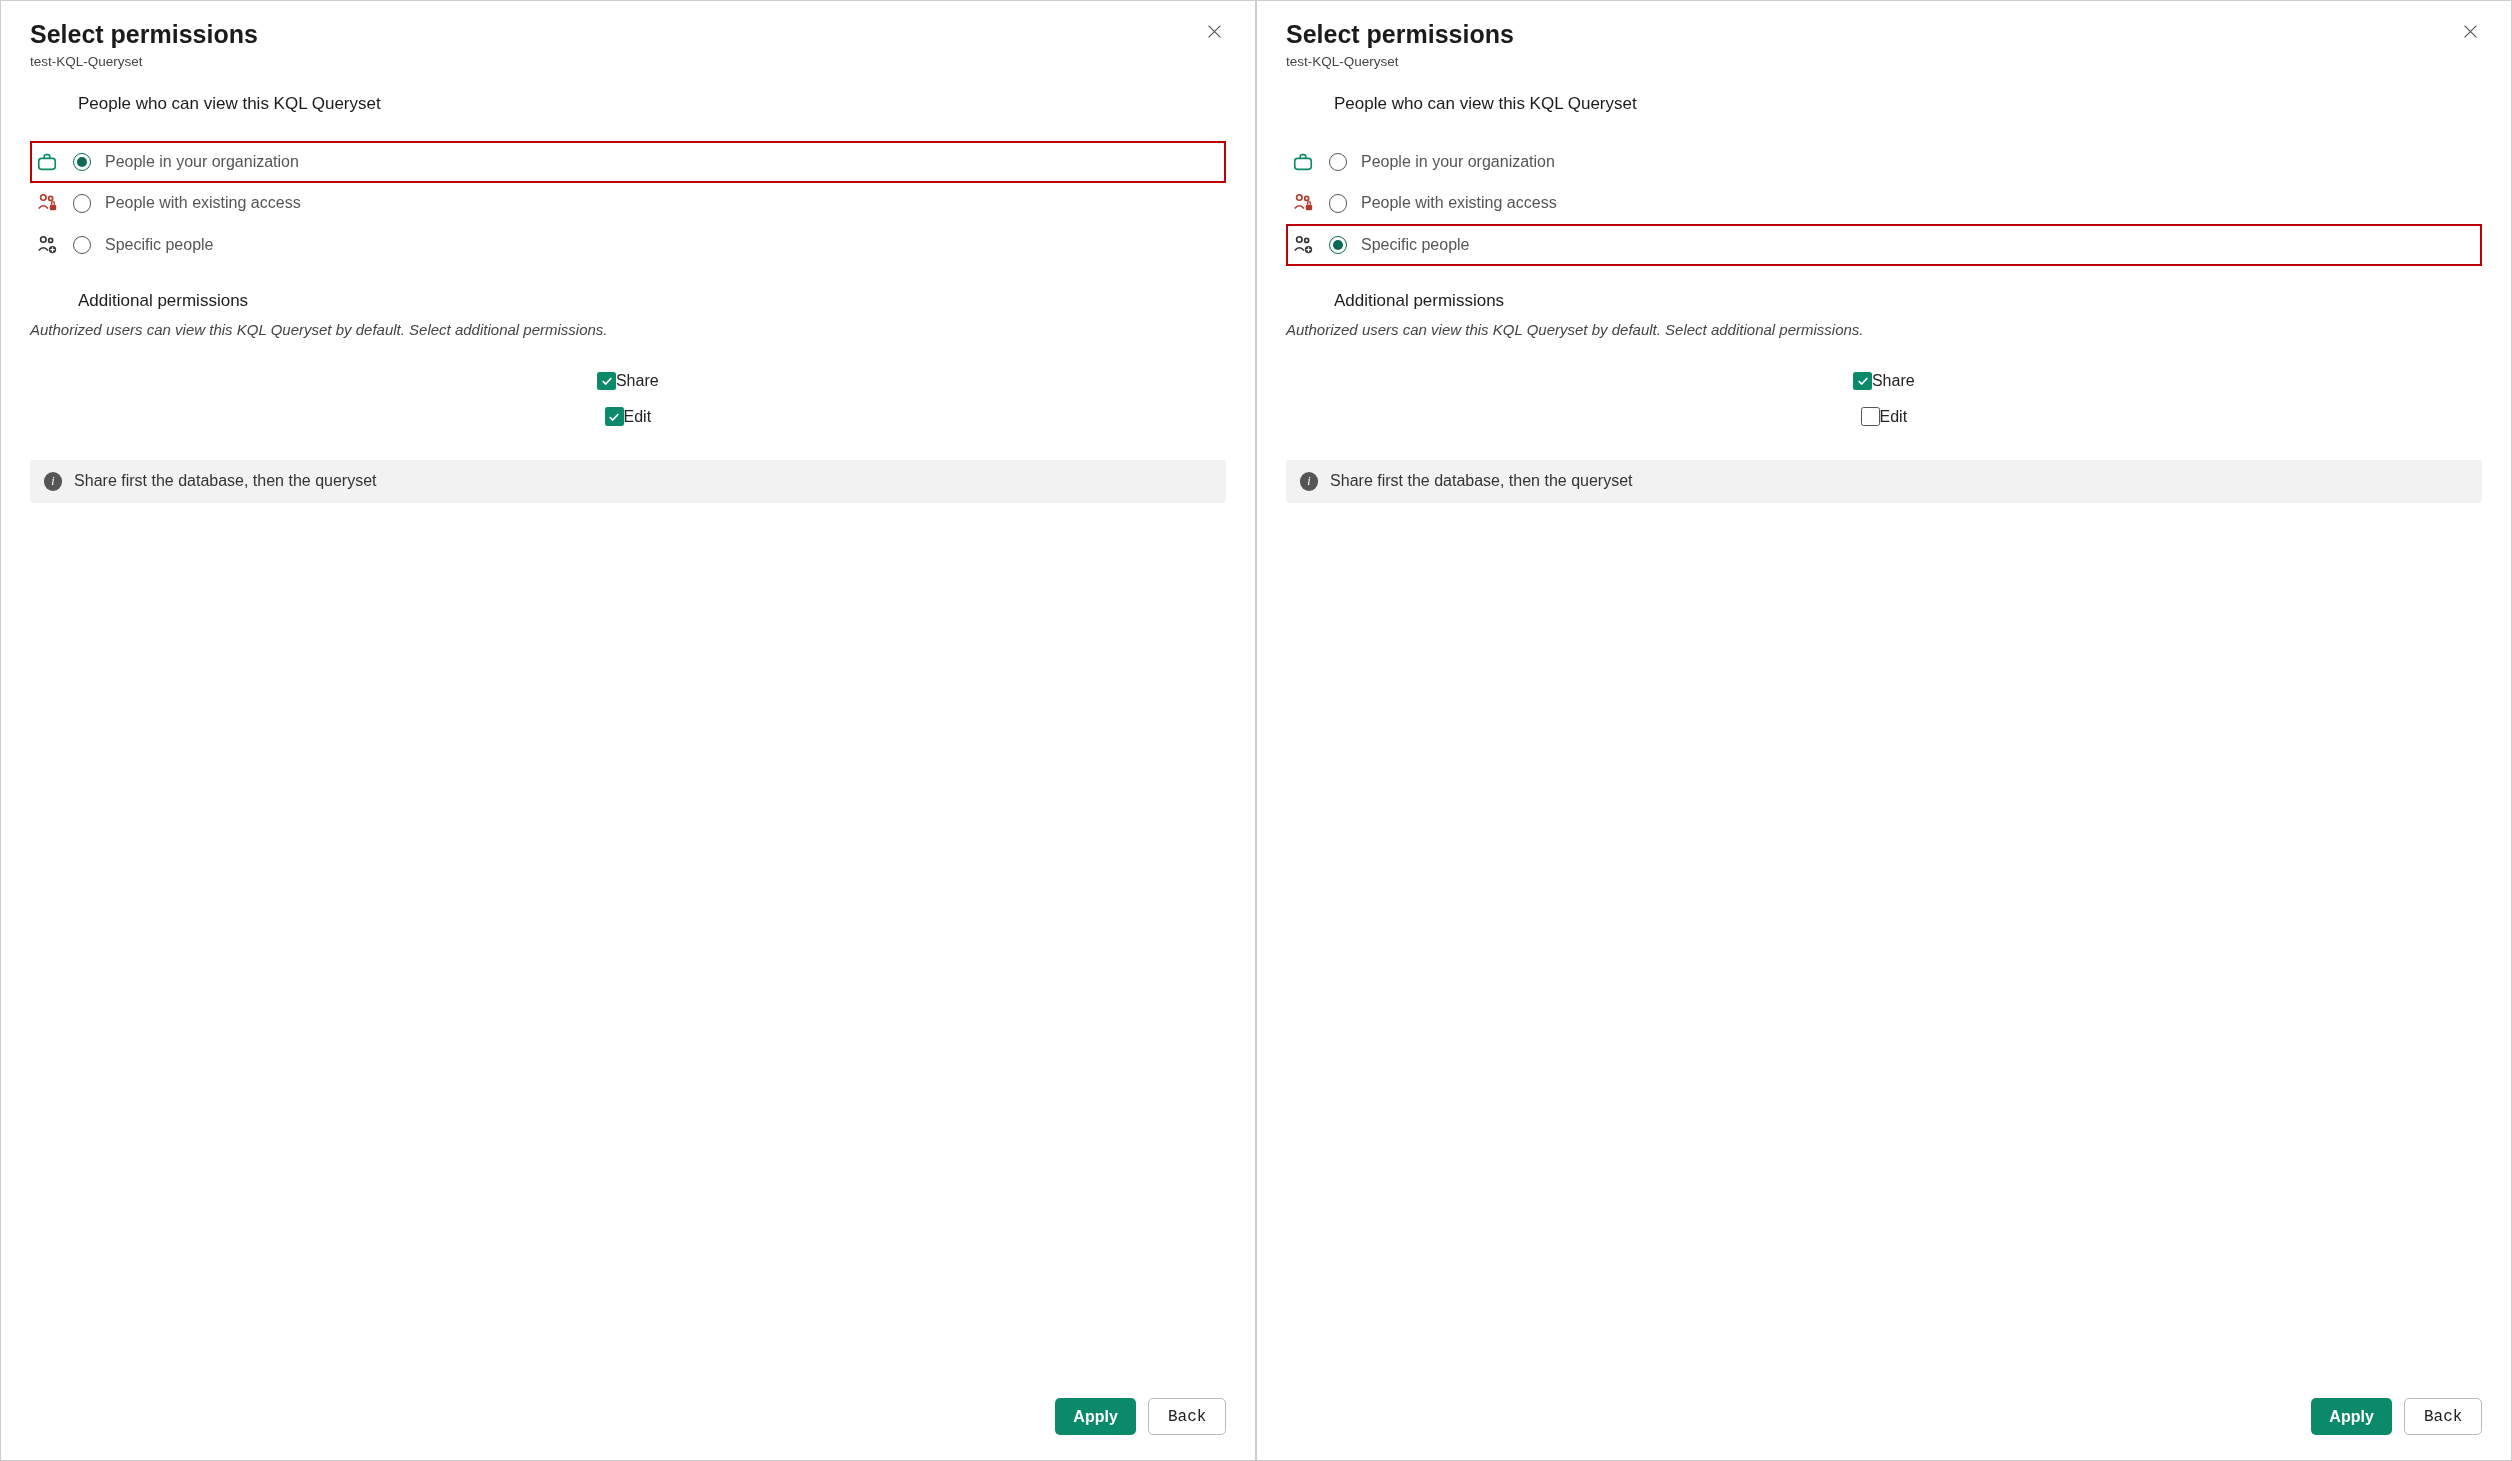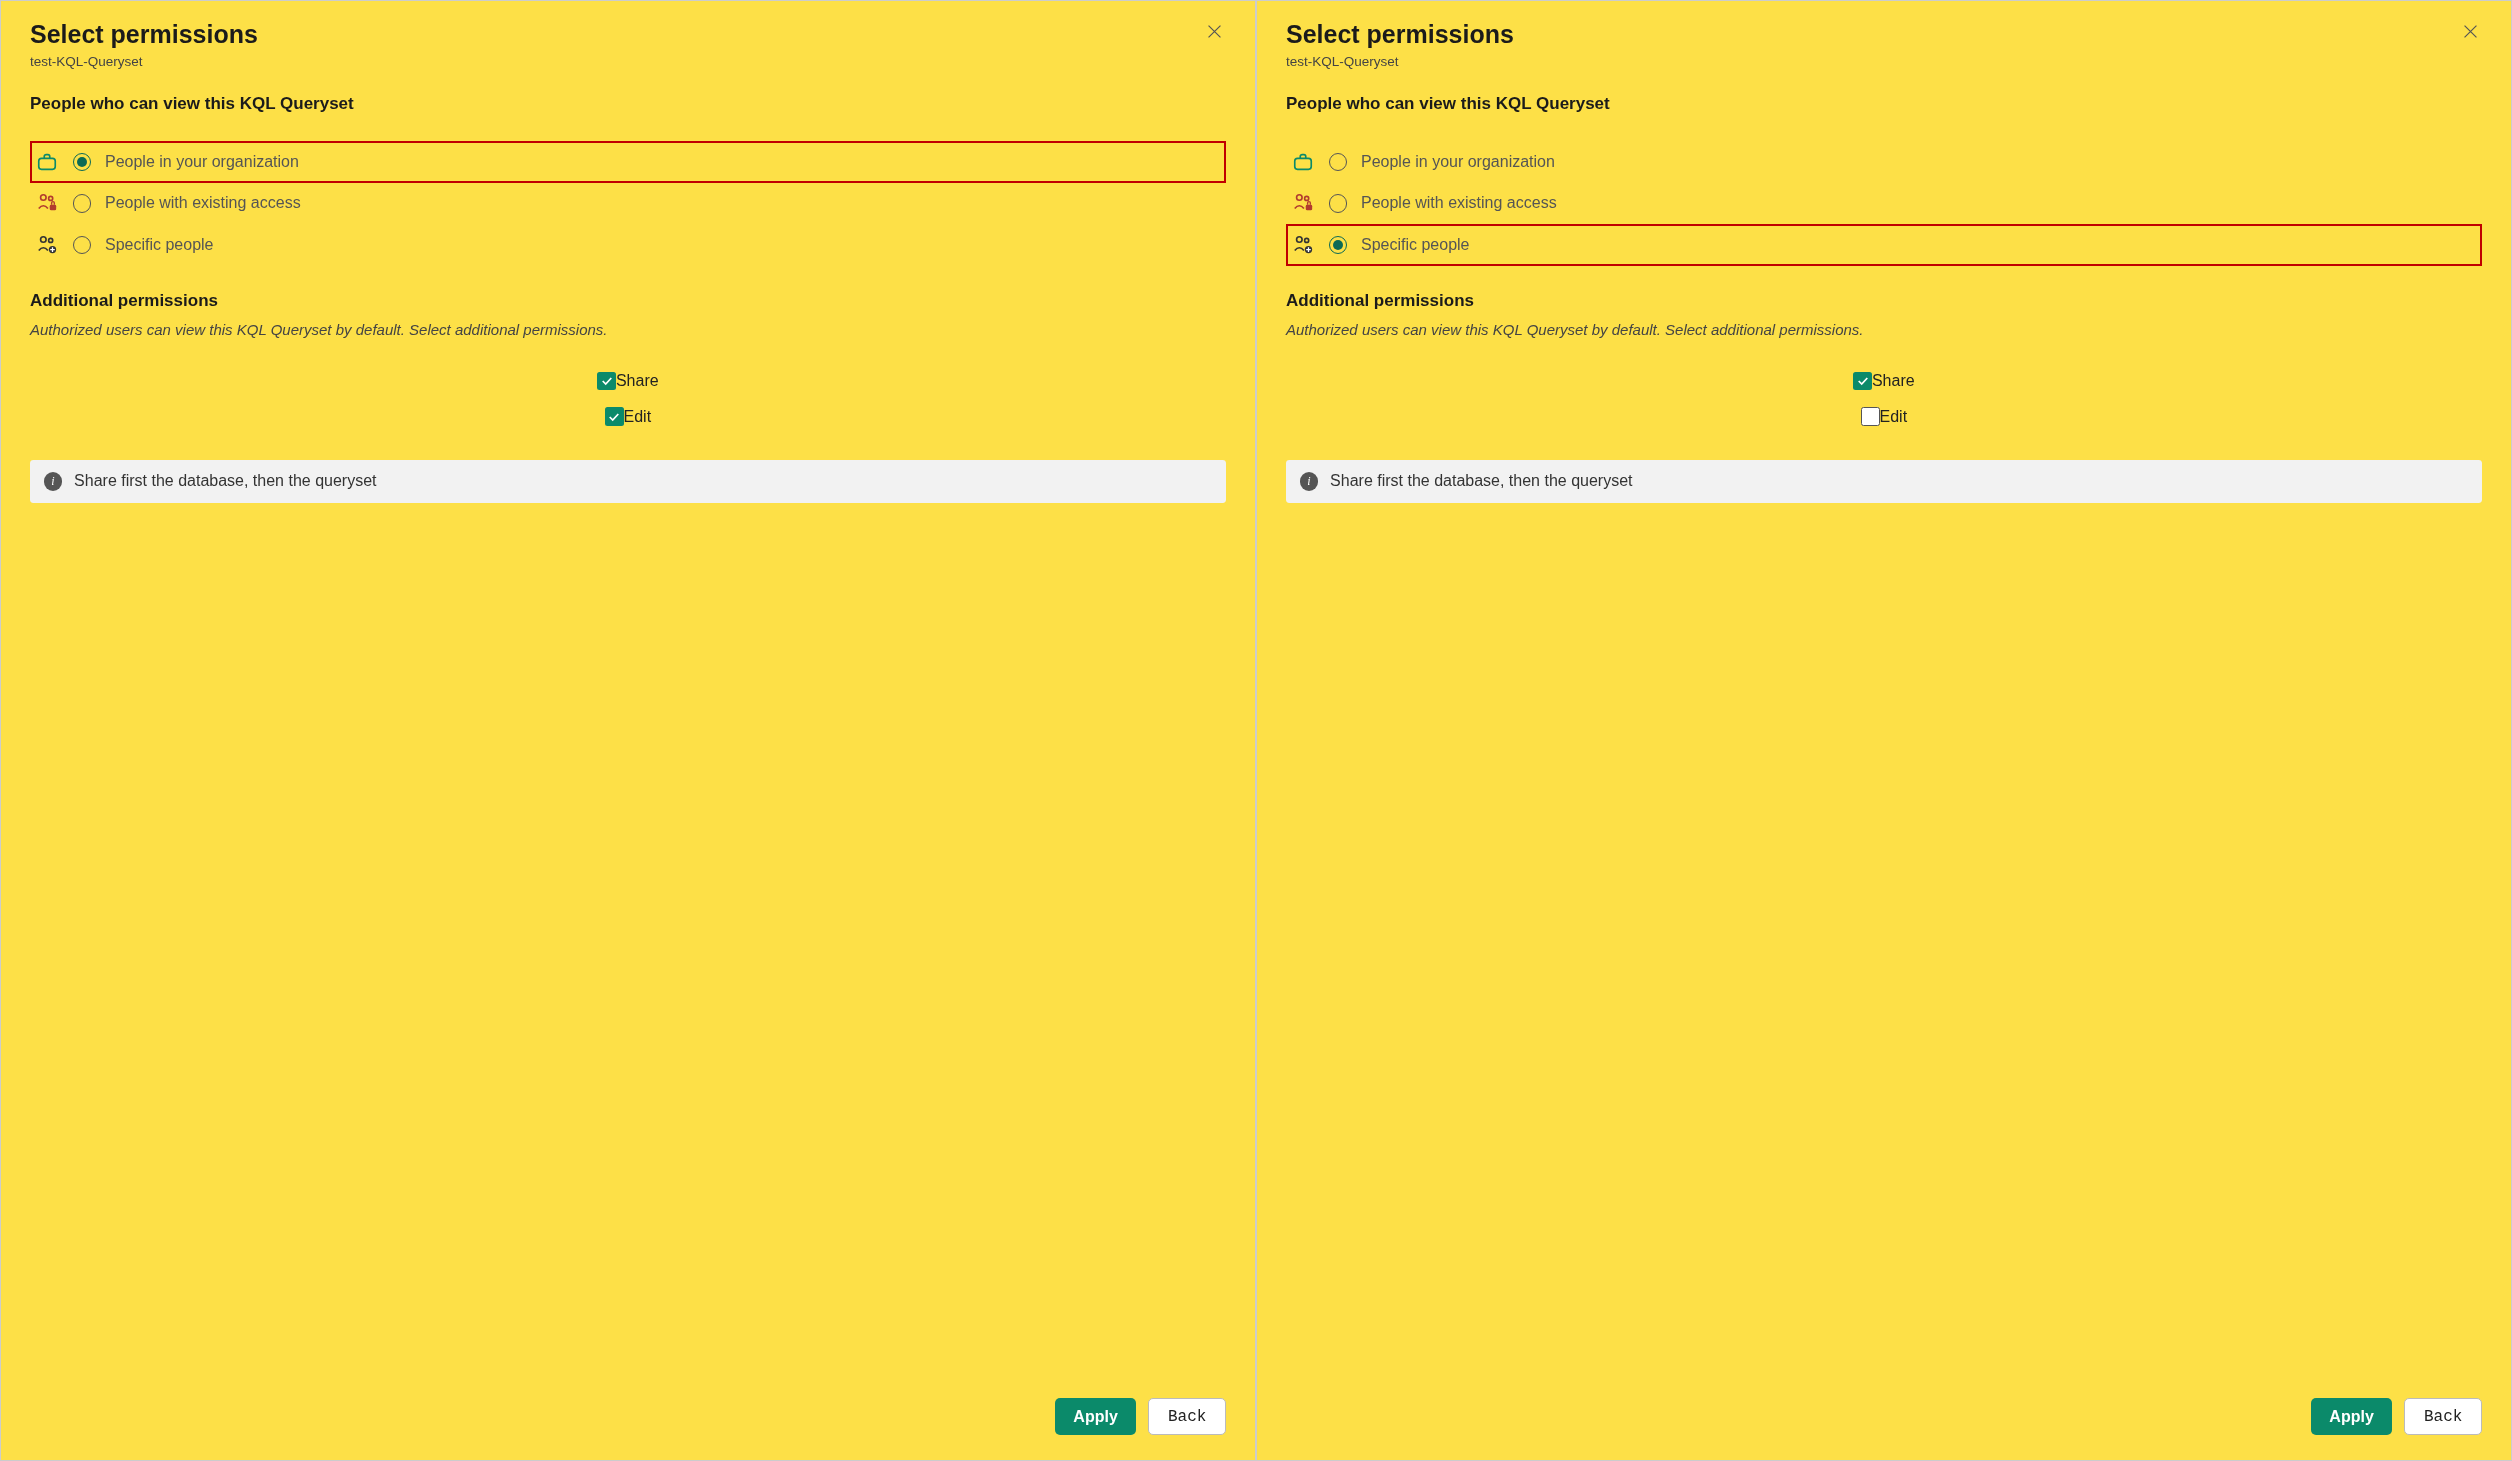--- a/index.html
+++ b/index.html
@@ -4,21 +4,21 @@
   <style>
     * { box-sizing: border-box; margin: 0; padding: 0; }
     body {
       background: #000;
       font-family: "Segoe UI", -apple-system, BlinkMacSystemFont, sans-serif;
       display: flex;
       gap: 0;
       min-height: 100vh;
     }
     .panel {
-      background: #fde047;
+      background: #ffffff;
       width: 50%;
       border: 0.8px solid #ccc;
       padding: 18.6px 29px 25px 29px;
       display: flex;
       flex-direction: column;
       position: relative;
     }
     .panel-header {
       display: flex;
       justify-content: space-between;
@@ -36,24 +36,25 @@
     }
     .close-btn {
       background: none;
       border: none;
       cursor: pointer;
       padding: 3.4px;
       color: #555;
     }
     .section-heading {
       font-size: 17px;
-      font-weight: 700;
+      font-weight: 400;
       color: #1b1b1b;
       margin-top: 25px;
       margin-bottom: 8.5px;
+      margin-left: 48px;
     }
     .radio-group { margin-top: 19px; }
     .radio-row {
       display: flex;
       align-items: center;
       gap: 13.5px;
       padding: 6.8px 3.4px;
       border: 2.5px solid transparent;
     }
     .highlight { border: 2.5px solid #c00000; }

